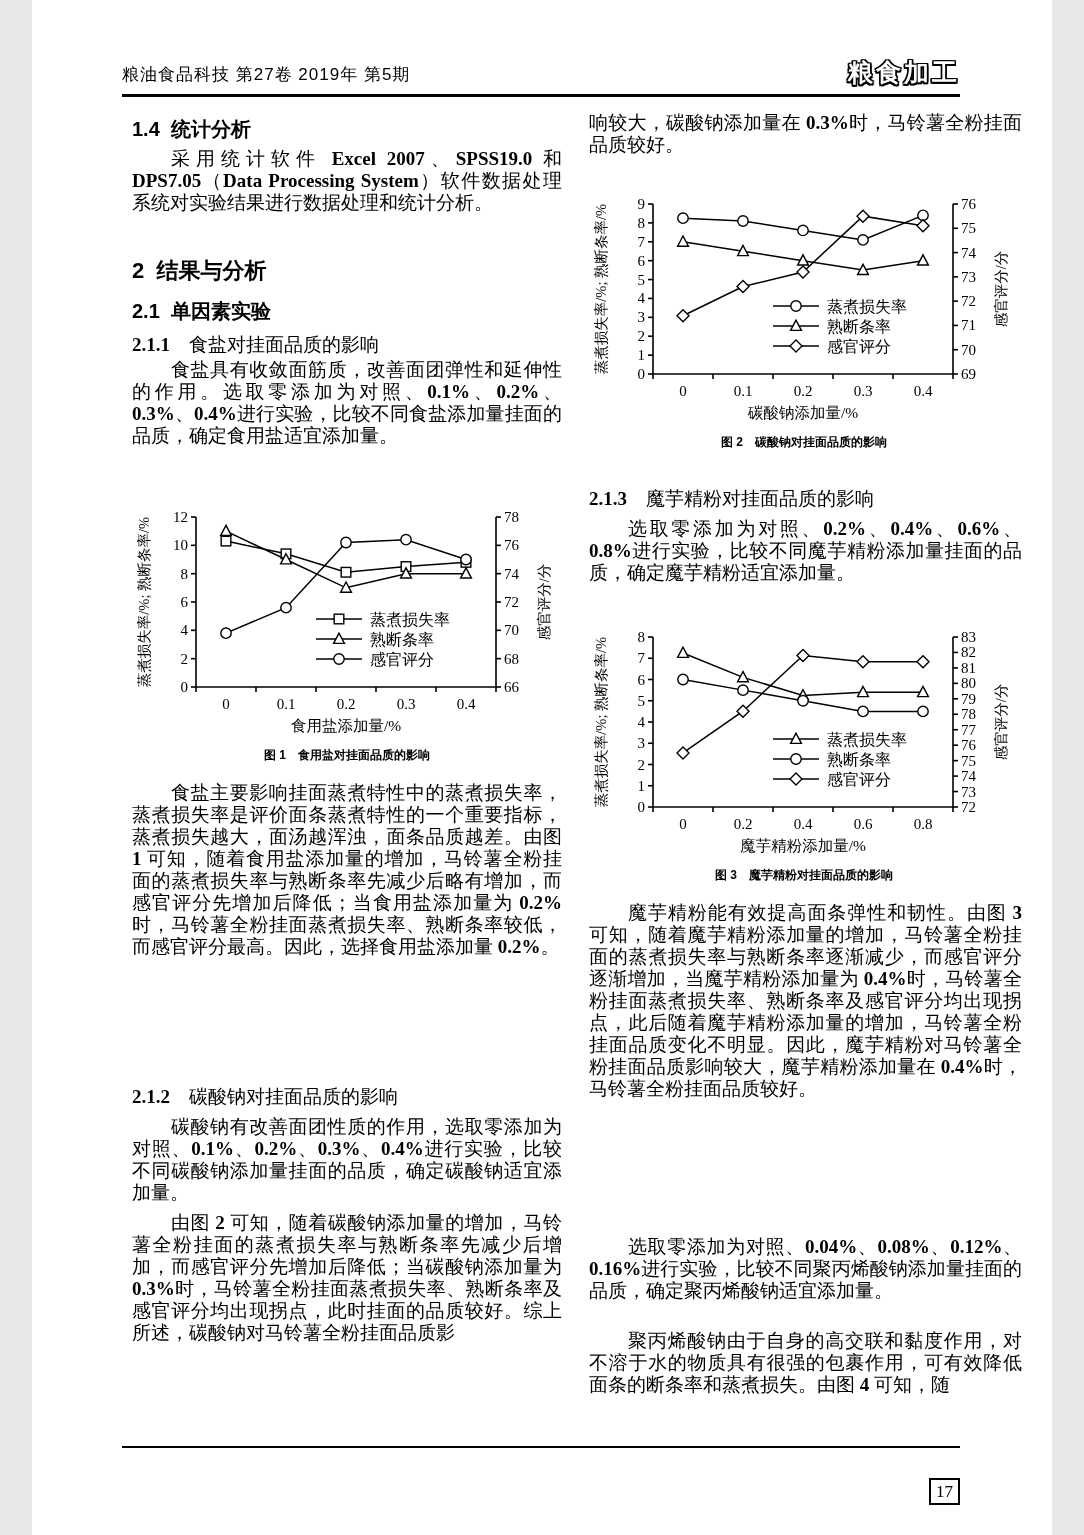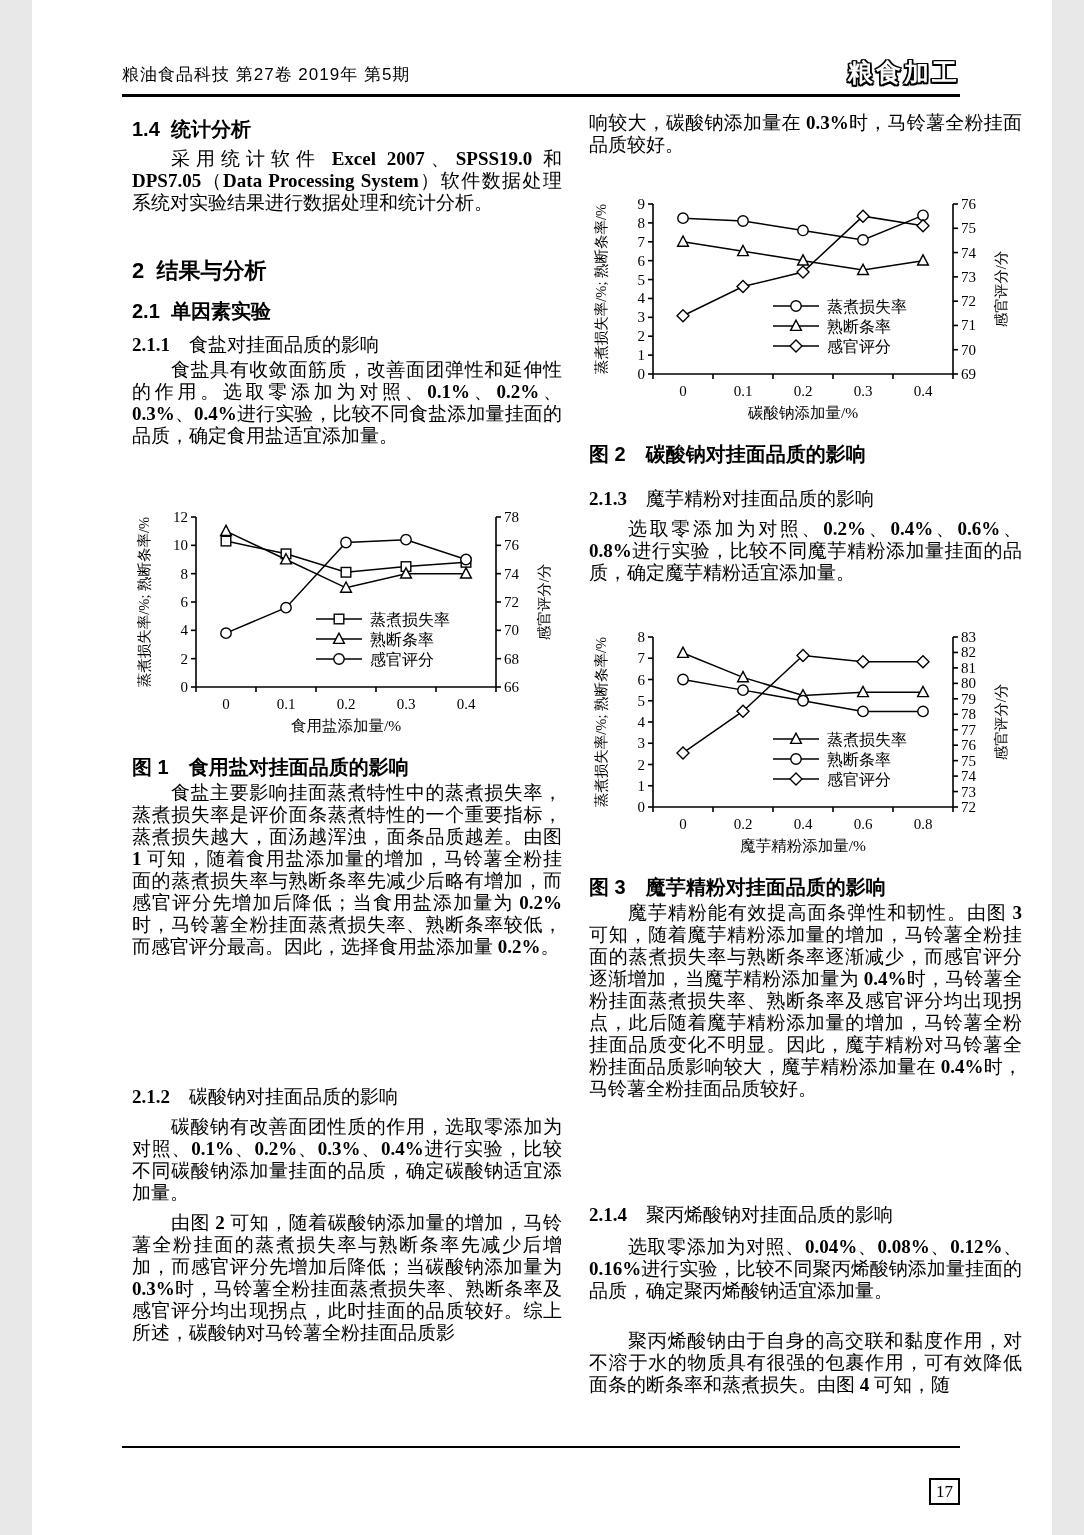--- a/index.html
+++ b/index.html
@@ -17,21 +17,21 @@
   .col-l{left:100px;width:430px;}
   .col-r{left:557px;width:433px;}
   .h-black{font-family:"Liberation Sans",sans-serif;font-weight:bold;white-space:pre-wrap;font-size:20px;}
   .h-big{font-size:22px;}
   .h-plain{font-size:19px;white-space:pre-wrap;}
   .para{font-size:19px;line-height:22px;text-align:justify;}
   .indent{text-indent:2.05em;}
   .bold{font-weight:bold;}
   figure.fig{margin:0;position:absolute;width:430px;}
   figure.fig svg{display:block;}
-  .cap{font-family:"Liberation Sans",sans-serif;font-weight:bold;font-size:20px;margin-top:9px;}
+  .cap{text-align:center;font-family:"Liberation Sans",sans-serif;font-weight:bold;font-size:12px;margin-top:2px;}
   .pagenum{position:absolute;top:1454px;right:92px;border:2px solid #000;padding:0 5px;
            font-size:17px;line-height:23px;font-family:"Liberation Serif",serif;margin-top:24px;}
 </style>
 </head>
 <body>
 
 <div class="page">
 
   <div class="blk hdr-left">粮油食品科技 第27卷 2019年 第5期</div>
   <div class="blk hdr-right">粮食加工</div>
@@ -304,20 +304,19 @@
         <circle cx="207" cy="134" r="5.2" fill="#fff" stroke="#000" stroke-width="1.4"></circle>
         <text x="238" y="139.5" font-size="16" text-anchor="start" font-family="&quot;Liberation Serif&quot;, serif" fill="#000">熟断条率</text>
         <line x1="184" y1="154" x2="230" y2="154" stroke="#000" stroke-width="1.5"></line>
         <polygon points="207,148 213,154 207,160 201,154" fill="#fff" stroke="#000" stroke-width="1.4"></polygon>
         <text x="238" y="159.5" font-size="16" text-anchor="start" font-family="&quot;Liberation Serif&quot;, serif" fill="#000">感官评分</text>
       </svg>
     <figcaption class="cap">图 3　魔芋精粉对挂面品质的影响</figcaption>
   </figure>
 
   <div class="blk col-r para indent" style="top:902px"><span>魔芋精粉能有效提高面条弹性和韧性。由图 </span><span class="bold">3</span><span> 可知，随着魔芋精粉添加量的增加，马铃薯全粉挂面的蒸煮损失率与熟断条率逐渐减少，而感官评分逐渐增加，当魔芋精粉添加量为 </span><span class="bold">0.4%</span><span>时，马铃薯全粉挂面蒸煮损失率、熟断条率及感官评分均出现拐点，此后随着魔芋精粉添加量的增加，马铃薯全粉挂面品质变化不明显。因此，魔芋精粉对马铃薯全粉挂面品质影响较大，魔芋精粉添加量在 </span><span class="bold">0.4%</span><span>时，马铃薯全粉挂面品质较好。</span></div>
-  <div class="blk col-r h-plain" style="top:1202px"><span class="bold">2.1.4</span><span>　聚丙烯酸钠对挂面品质的影响</span></div>
   <div class="blk col-r para indent" style="top:1236px"><span>选取零添加为对照、</span><span class="bold">0.04%</span><span>、</span><span class="bold">0.08%</span><span>、</span><span class="bold">0.12%</span><span>、</span><span class="bold">0.16%</span><span>进行实验，比较不同聚丙烯酸钠添加量挂面的品质，确定聚丙烯酸钠适宜添加量。</span></div>
   <div class="blk col-r para indent" style="top:1330px"><span>聚丙烯酸钠由于自身的高交联和黏度作用，对不溶于水的物质具有很强的包裹作用，可有效降低面条的断条率和蒸煮损失。由图 </span><span class="bold">4</span><span> 可知，随</span></div>
 
   <div class="rule bottom"></div>
   <div class="pagenum">17</div>
 
 </div>
 
 </body></html>

